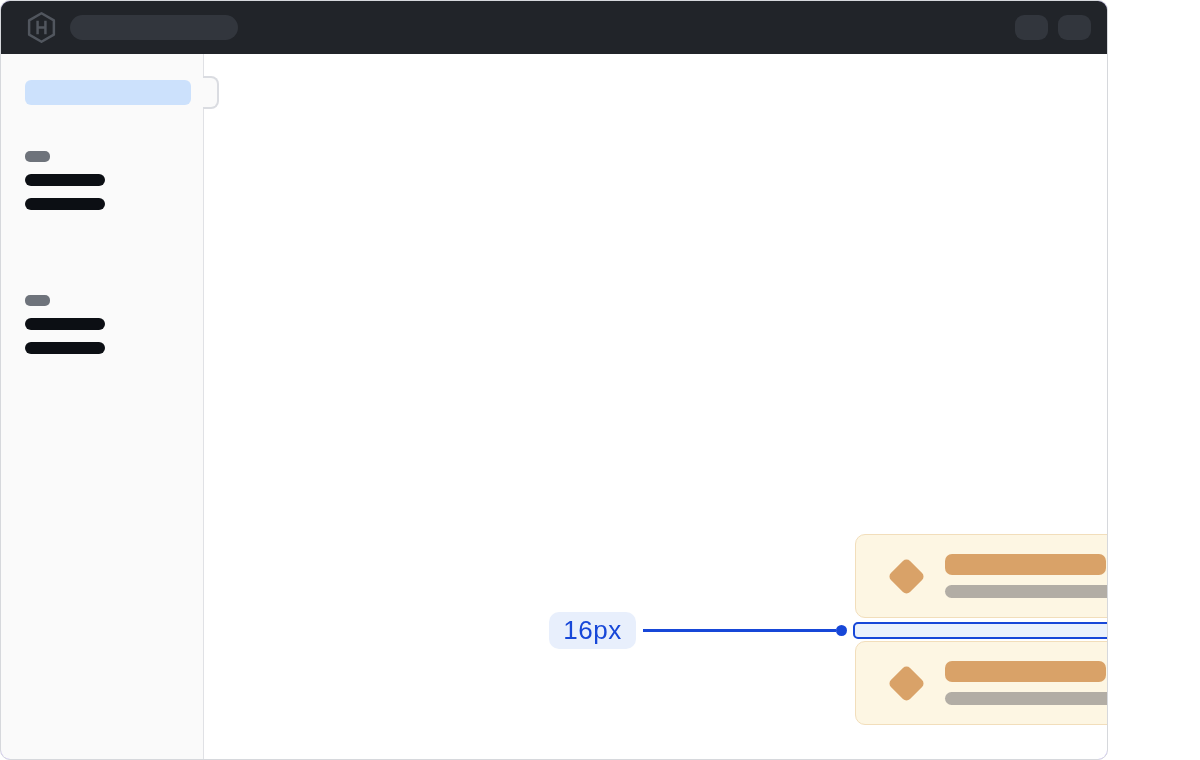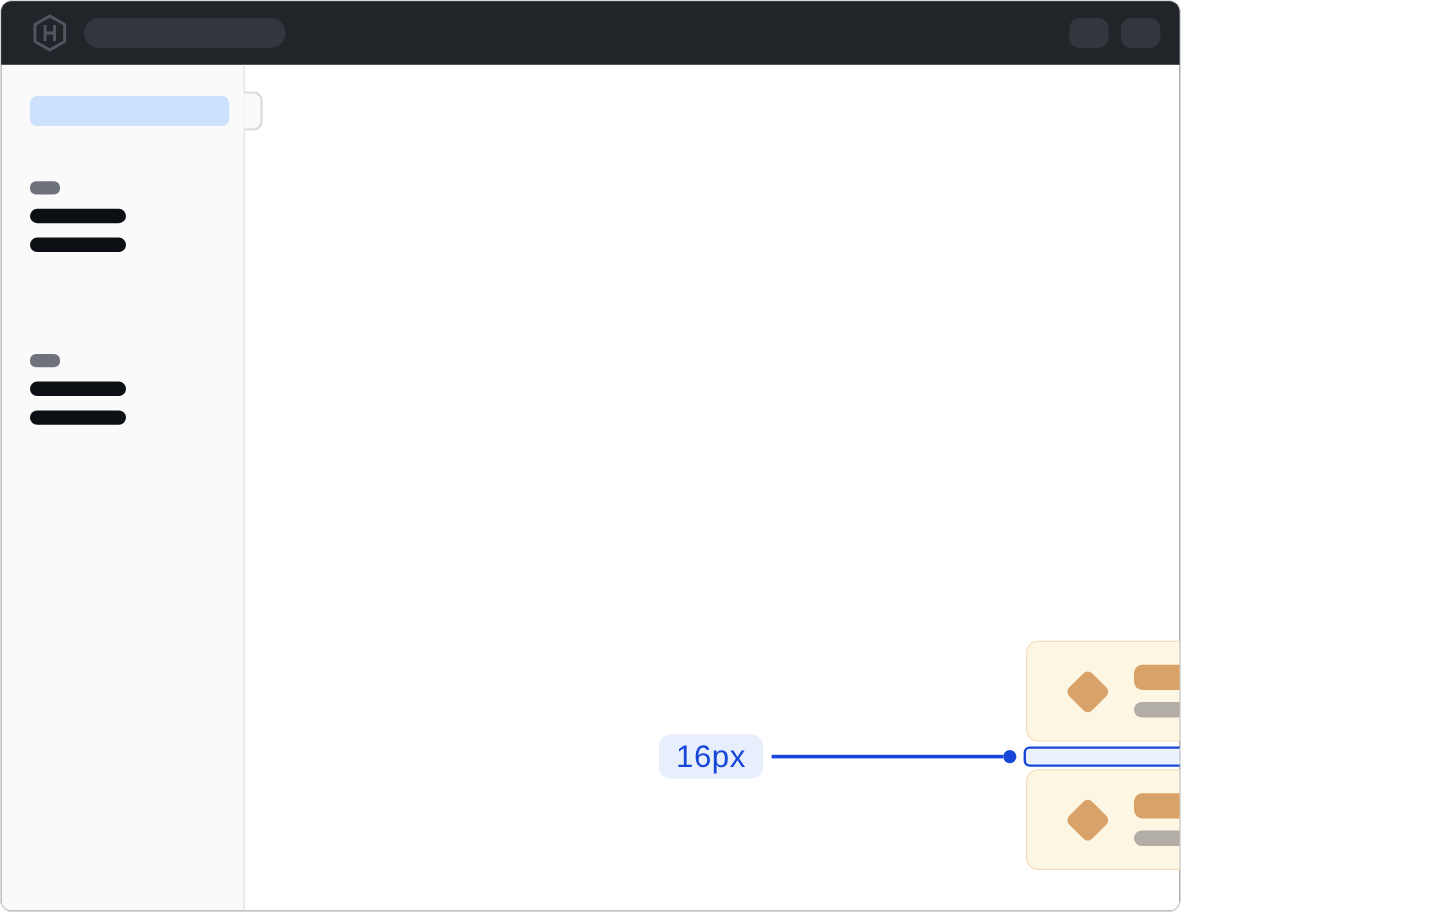--- a/index.html
+++ b/index.html
@@ -20,25 +20,25 @@
     --gap-fill: #eaf1fc;
   }
   * { margin: 0; padding: 0; box-sizing: border-box; }
   html, body {
     width: 1200px; height: 760px;
     background: #ffffff;
     font-family: "Liberation Sans", sans-serif;
   }
   .window {
     position: relative;
-    width: 984px; height: 760px;
+    width: 1108px; height: 760px;
     border: 1.5px solid #d6d8dc;
     border-radius: 10px;
     overflow: hidden;
-    background: #404040;
+    background: #c4b5fd;
   }
   
   .topbar {
     position: absolute; top: 0; left: 0; right: 0;
     height: 53px;
     background: var(--topbar-bg);
     display: flex; align-items: center;
   }
   .logo-box {
     margin-left: 24px;

